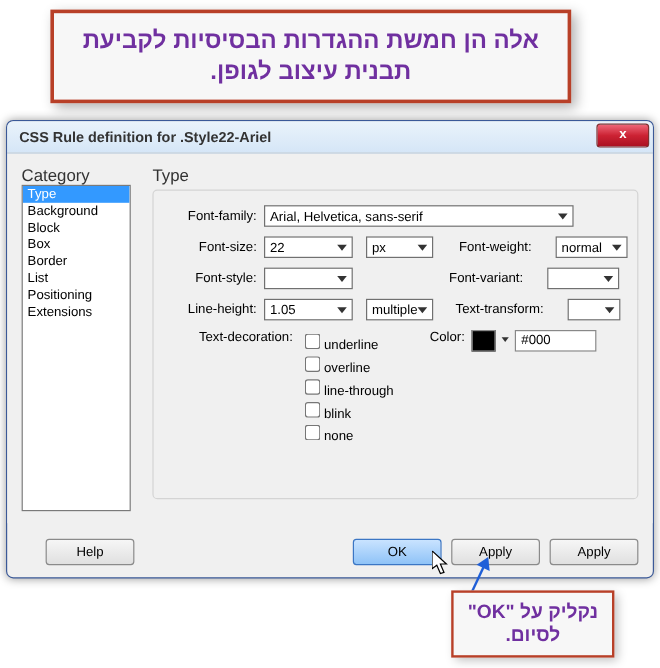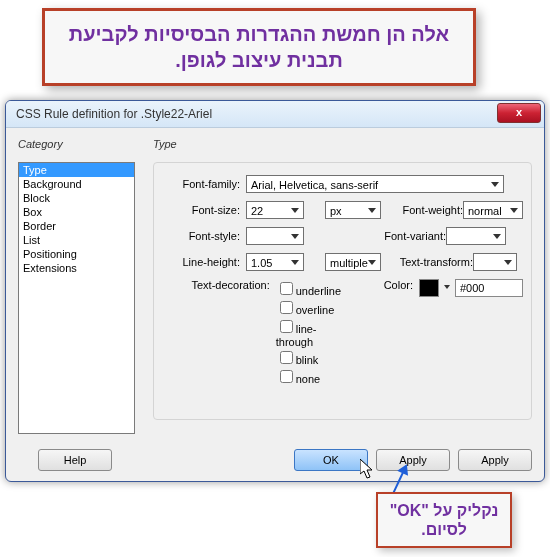--- a/index.html
+++ b/index.html
@@ -52,20 +52,21 @@
     background: linear-gradient(#eaf3fb, #d5e6f7);
     border-bottom: 1px solid #bcd;
     display: flex;
     align-items: center;
     padding: 0 4px 0 10px;
     position: relative;
   }
   .titlebar-text {
     font-size: 12px;
     color: #333;
+    font-weight: bold;
   }
   .close-btn {
     position: absolute;
     right: 3px;
     top: 2px;
     width: 42px;
     height: 18px;
     background: linear-gradient(#e67, #c23 50%, #a12);
     border: 1px solid #803030;
     border-radius: 3px;
@@ -81,24 +82,23 @@
     height: 308px;
     padding: 10px 12px 0 12px;
     box-sizing: border-box;
     background: #f0f0f0;
   }
   .left-col {
     width: 120px;
     margin-right: 18px;
   }
   .left-col .col-header, .right-col .col-header {
-    font-size: 11px;
+    font-size: 14px;
     color: #333;
-    margin-bottom: 12px;
-    font-style: italic;
+    margin-bottom: 0;
   }
   .category-list {
     border: 1px solid #7a7a7a;
     background: #fff;
     height: 270px;
     overflow: auto;
     font-size: 11px;
   }
   .category-list .item {
     padding: 1px 4px;
@@ -129,21 +129,21 @@
   }
   .label {
     width: 78px;
     text-align: right;
     padding-right: 6px;
     white-space: nowrap;
   }
   .label-mid {
     width: 76px;
     text-align: right;
-    padding-right: 0;
+    padding-right: 20px;
     margin-left: 6px;
     white-space: nowrap;
   }
   .combo, .combo-num, .combo-unit {
     border: 1px solid #707070;
     background: #fff;
     height: 18px;
     line-height: 18px;
     padding: 0 16px 0 4px;
     font-size: 11px;
@@ -154,22 +154,22 @@
   .combo::after, .combo-num::after, .combo-unit::after {
     content: "";
     position: absolute;
     right: 4px;
     top: 6px;
     border-left: 4px solid transparent;
     border-right: 4px solid transparent;
     border-top: 5px solid #333;
   }
   .combo-wide { width: 258px; }
-  .combo-num  { width: 58px; }
-  .combo-unit { width: 56px; margin-left:21px; }
+  .combo-num  { width: 74px; }
+  .combo-unit { width: 56px; margin-left:11px; }
   .combo-med  { width: 60px; }
   .combo-small{ width: 44px; }
   .color-swatch {
     width:18px; height:16px; background:#000; border:1px solid #888; display:inline-block; vertical-align:middle;
     position:relative;
   }
   .color-swatch::after{
     content:""; position:absolute; right:-12px; top:5px;
     border-left:3px solid transparent; border-right:3px solid transparent; border-top:4px solid #333;
   }

